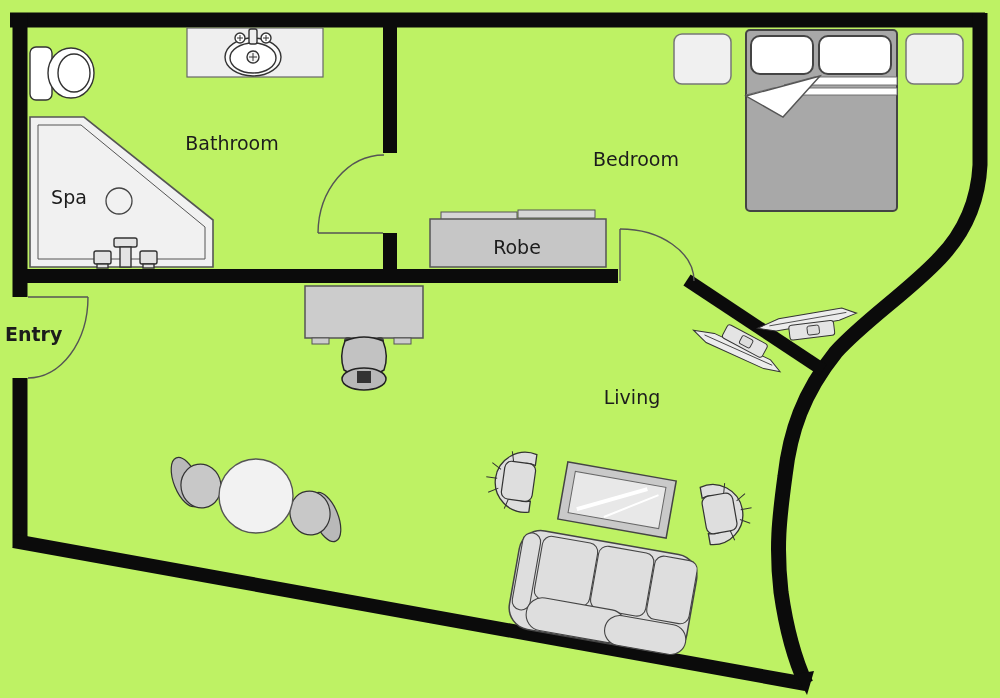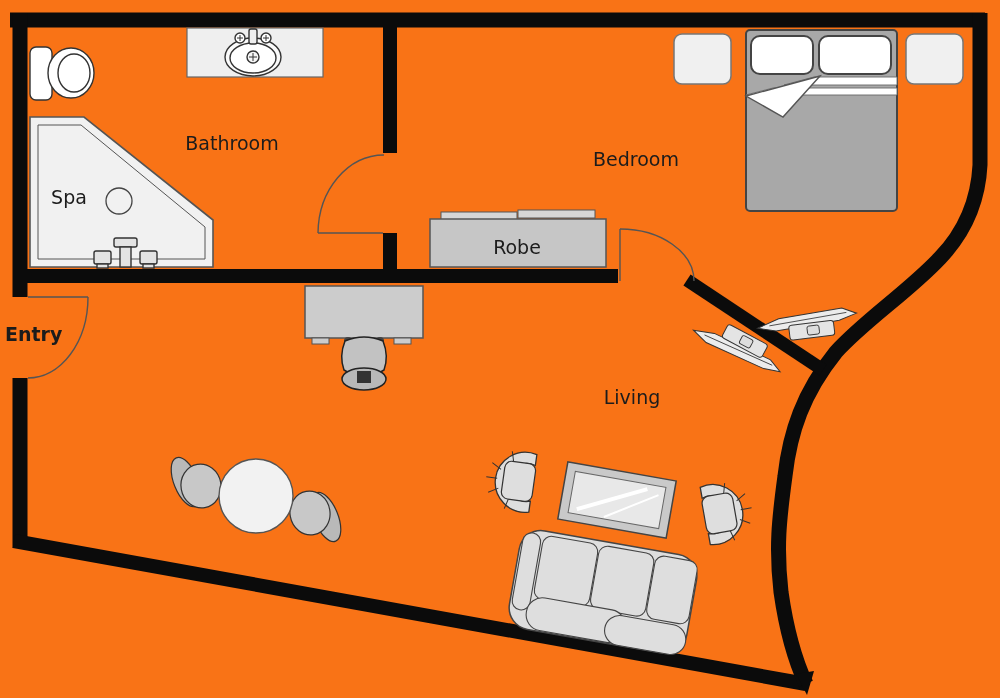--- a/index.html
+++ b/index.html
@@ -1,16 +1,16 @@
 <!DOCTYPE html>
 <html><head>
 <meta charset="utf-8">
 <style>
   html,body{margin:0;padding:0;background:#ffffff;}
-  .stage{width:1000px;height:698px;position:relative;background:#f97316;overflow:hidden;}
+  .stage{width:1000px;height:698px;position:relative;background:#bef264;overflow:hidden;}
   svg{display:block;}
   text{font-family:"DejaVu Sans","Liberation Sans",sans-serif;fill:#1c1c1c;}
   .room-label{font-size:19px;}
   .room-label.bold{font-weight:bold;}
   .wall{stroke:#0b0b0b;fill:none;}
   .door{stroke:#555;stroke-width:1.4;fill:none;}
   .fixture{stroke:#333;stroke-width:1.4;}
 </style>
 </head>
 <body>

